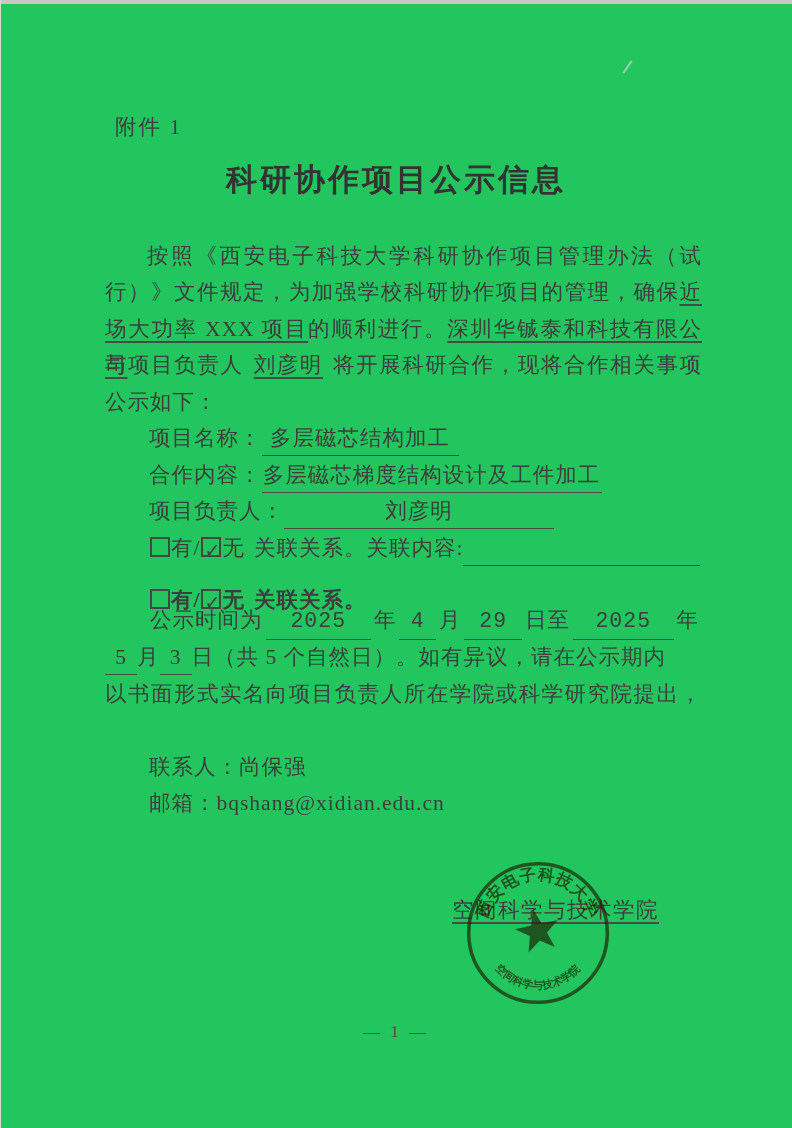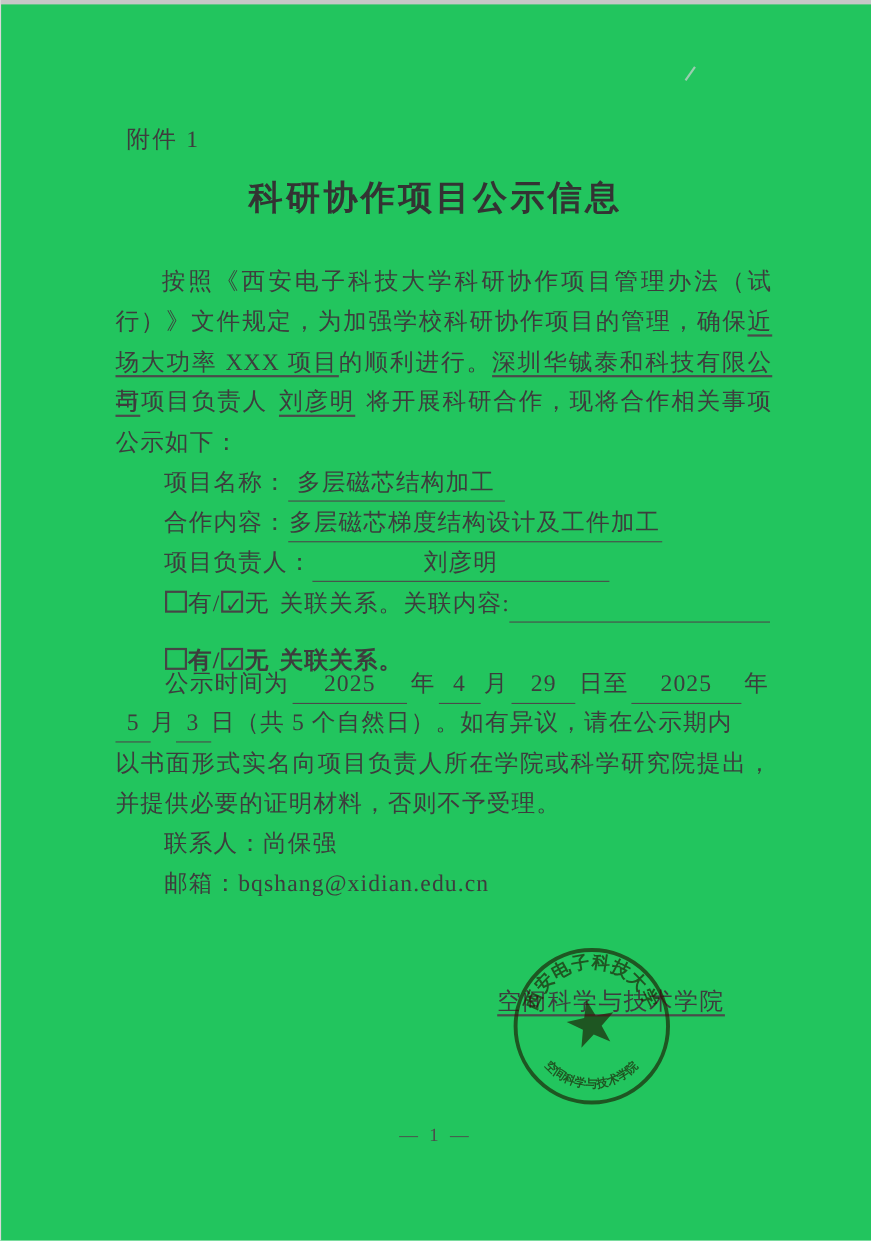--- a/index.html
+++ b/index.html
@@ -40,21 +40,21 @@
   .val-name { min-width:197px; }
   .val-coop { min-width:340px; }
   .val-leader { min-width:270px; }
   .blank-rel { width:237px; }
 
   .box { display:inline-block; width:20px; height:20px; border:2px solid #454545;
          vertical-align:-2px; position:relative; margin:0 1px; background:transparent; }
   .box.checked::after { content:"✓"; position:absolute; left:1px; top:-7px; font-size:19px; color:#3f3f3f;
                         font-family:"DejaVu Sans",sans-serif; }
 
-  .flexline { display:flex; align-items:baseline; white-space:nowrap; }
+  .flexline { display:flex; align-items:baseline; white-space:nowrap;font-family:Liberation Mono, monospace; }
   .flexline .lbl { flex:0 0 auto; padding:0 3px; }
   .fl-fill { border-bottom:1.5px solid #4a4a4a; text-align:center; flex:1 1 auto; }
   .g1 { min-width:76px; } .g2 { min-width:34px; flex-grow:.45; } .g3 { min-width:52px; flex-grow:.6; } .g4 { min-width:82px; flex-grow:.9; }
   .sm-fill { min-width:32px; }
 
   .signature { position:absolute; left:452px; top:893px; width:260px; font-size:21.5px; color:#3d3d3d; }
   .sig-org { letter-spacing:1.5px; line-height:34px; }
   .sig-date { margin-top:8px; line-height:34px; white-space:nowrap; }
   .sig-fill { display:inline-block; border-bottom:1.5px solid #4a4a4a; text-align:center; line-height:28px; height:31px; vertical-align:bottom; }
   .sy { min-width:76px; } .sm { min-width:34px; } .sd { min-width:50px; }
@@ -108,21 +108,20 @@
       <span class="lbl">月</span>
       <span class="fl-fill g3">29</span>
       <span class="lbl">日至</span>
       <span class="fl-fill g4">2025</span>
       <span class="lbl">年</span>
   </div>
   <div class="row t2">
     <span class="fill sm-fill">5</span><span>月</span><span class="fill sm-fill">3</span><span>日（共 5 个自然日）。如有异议，请在公示期内</span>
   </div>
   <div class="row just t3"><span>以书面形式实名向项目负责人所在学院或科学研究院提出，</span></div>
-  <div class="row t4"><span>并提供必要的证明材料，否则不予受理。</span></div>
 
   <div class="row indented p1">
     <span>联系人：</span><span>尚保强</span>
   </div>
   <div class="row indented p2">
     <span>邮箱：</span><span>bqshang@xidian.edu.cn</span>
   </div>
 
   <div class="signature">
     <div class="sig-org u">空间科学与技术学院</div>

